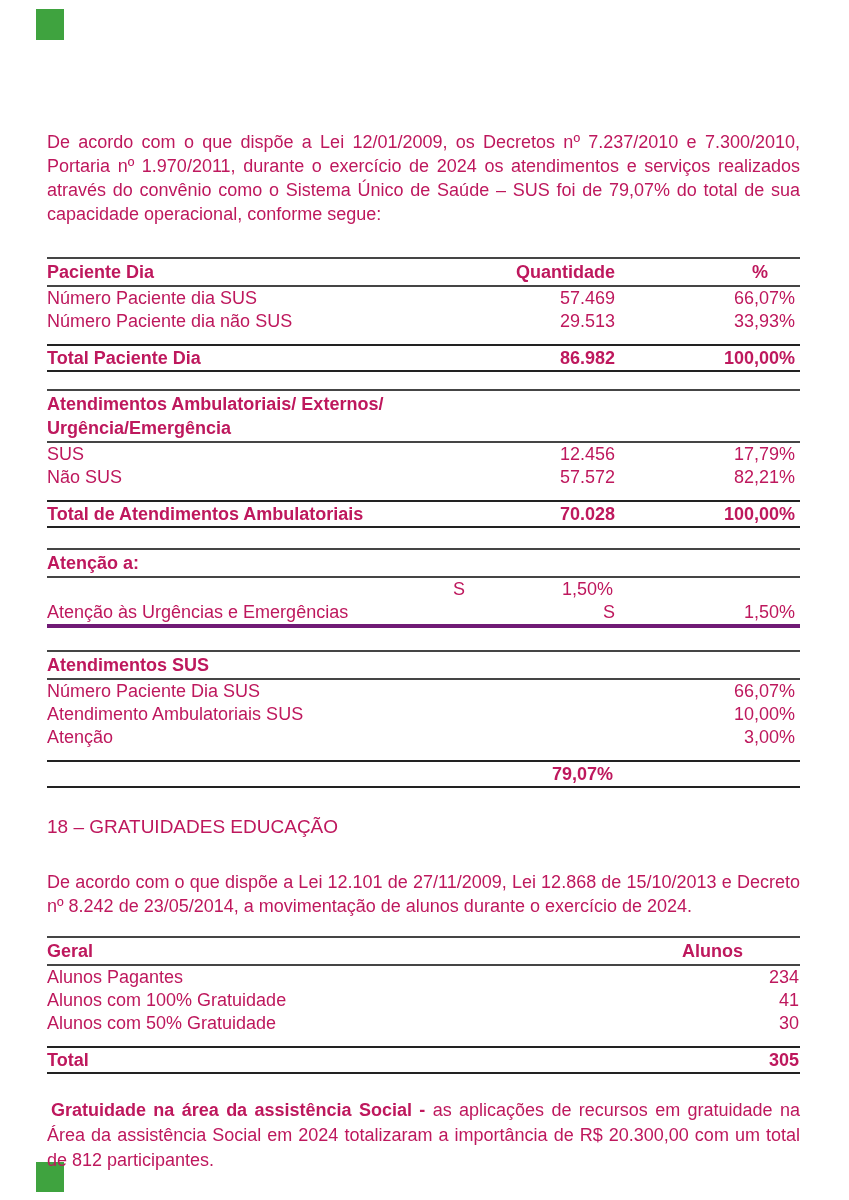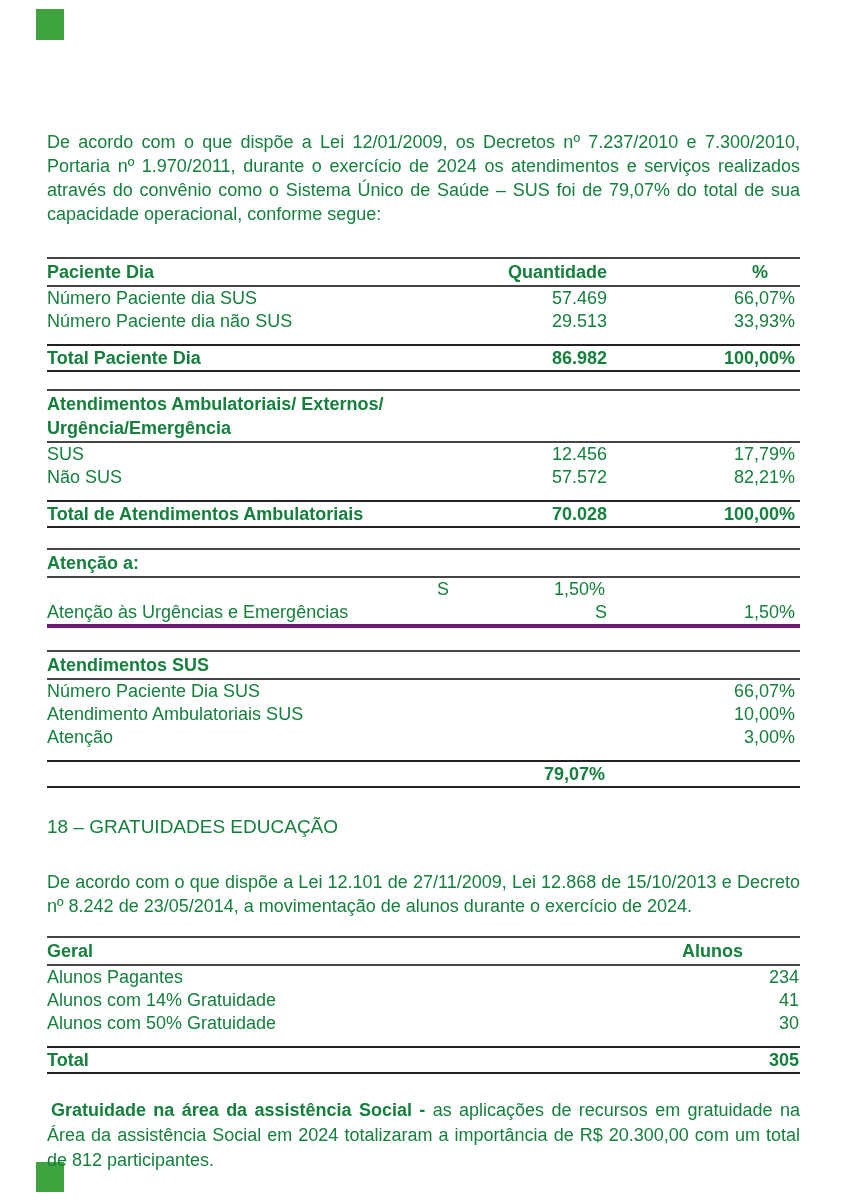--- a/index.html
+++ b/index.html
@@ -1,21 +1,21 @@
 <!DOCTYPE html>
 <html lang="pt"><head>
 <meta charset="utf-8">
 <style>
   html,body{margin:0;padding:0;background:#ffffff;}
   .page{
     position:relative;
     width:849px;height:1200px;
     background:#ffffff;
     font-family:"Liberation Sans", sans-serif;
-    color:#15803d;
+    color:#be185d;
     overflow:hidden;
   }
   .green-mark{position:absolute;left:36px;width:28px;background:#3fa33f;}
   .green-mark.top{top:9px;height:31px;}
   .green-mark.bottom{top:1162px;height:30px;}
 
   .content{position:absolute;left:47px;top:130px;width:753px;}
 
   .para{
     margin:0;
@@ -24,21 +24,20 @@
   }
   .b{font-weight:bold;}
 
   
   .tbl{border-top:2px solid #454545;}
   .trow{
     display:grid;
     grid-template-columns:1fr 150px 182px;
     font-size:18px;line-height:23px;
     align-items:end;
-    gap:8px;
   }
   .trow .c1{text-align:left;}
   .trow .c2{text-align:right;padding-right:3px;}
   .trow .c3{text-align:right;padding-right:5px;}
   .thead{border-bottom:2px solid #454545;line-height:24px;padding:1px 0;}
   .thead .pct-head{padding-right:32px;}
   .total-row{
     border-top:2.5px solid #222222;
     border-bottom:2.5px solid #222222;
     line-height:24px;font-weight:bold;margin-top:11px;
@@ -173,21 +172,21 @@
     <div class="tbl t5 m-t5">
       <div class="trow thead">
         <div class="c1 b">Geral</div>
         <div class="c2 b">Alunos</div>
       </div>
       <div class="trow">
         <div class="c1">Alunos Pagantes</div>
         <div class="c2">234</div>
       </div>
       <div class="trow">
-        <div class="c1">Alunos com 14% Gratuidade</div>
+        <div class="c1">Alunos com 100% Gratuidade</div>
         <div class="c2">41</div>
       </div>
       <div class="trow">
         <div class="c1">Alunos com 50% Gratuidade</div>
         <div class="c2">30</div>
       </div>
       <div class="trow total-row">
         <div class="c1">Total</div>
         <div class="c2">305</div>
       </div>

